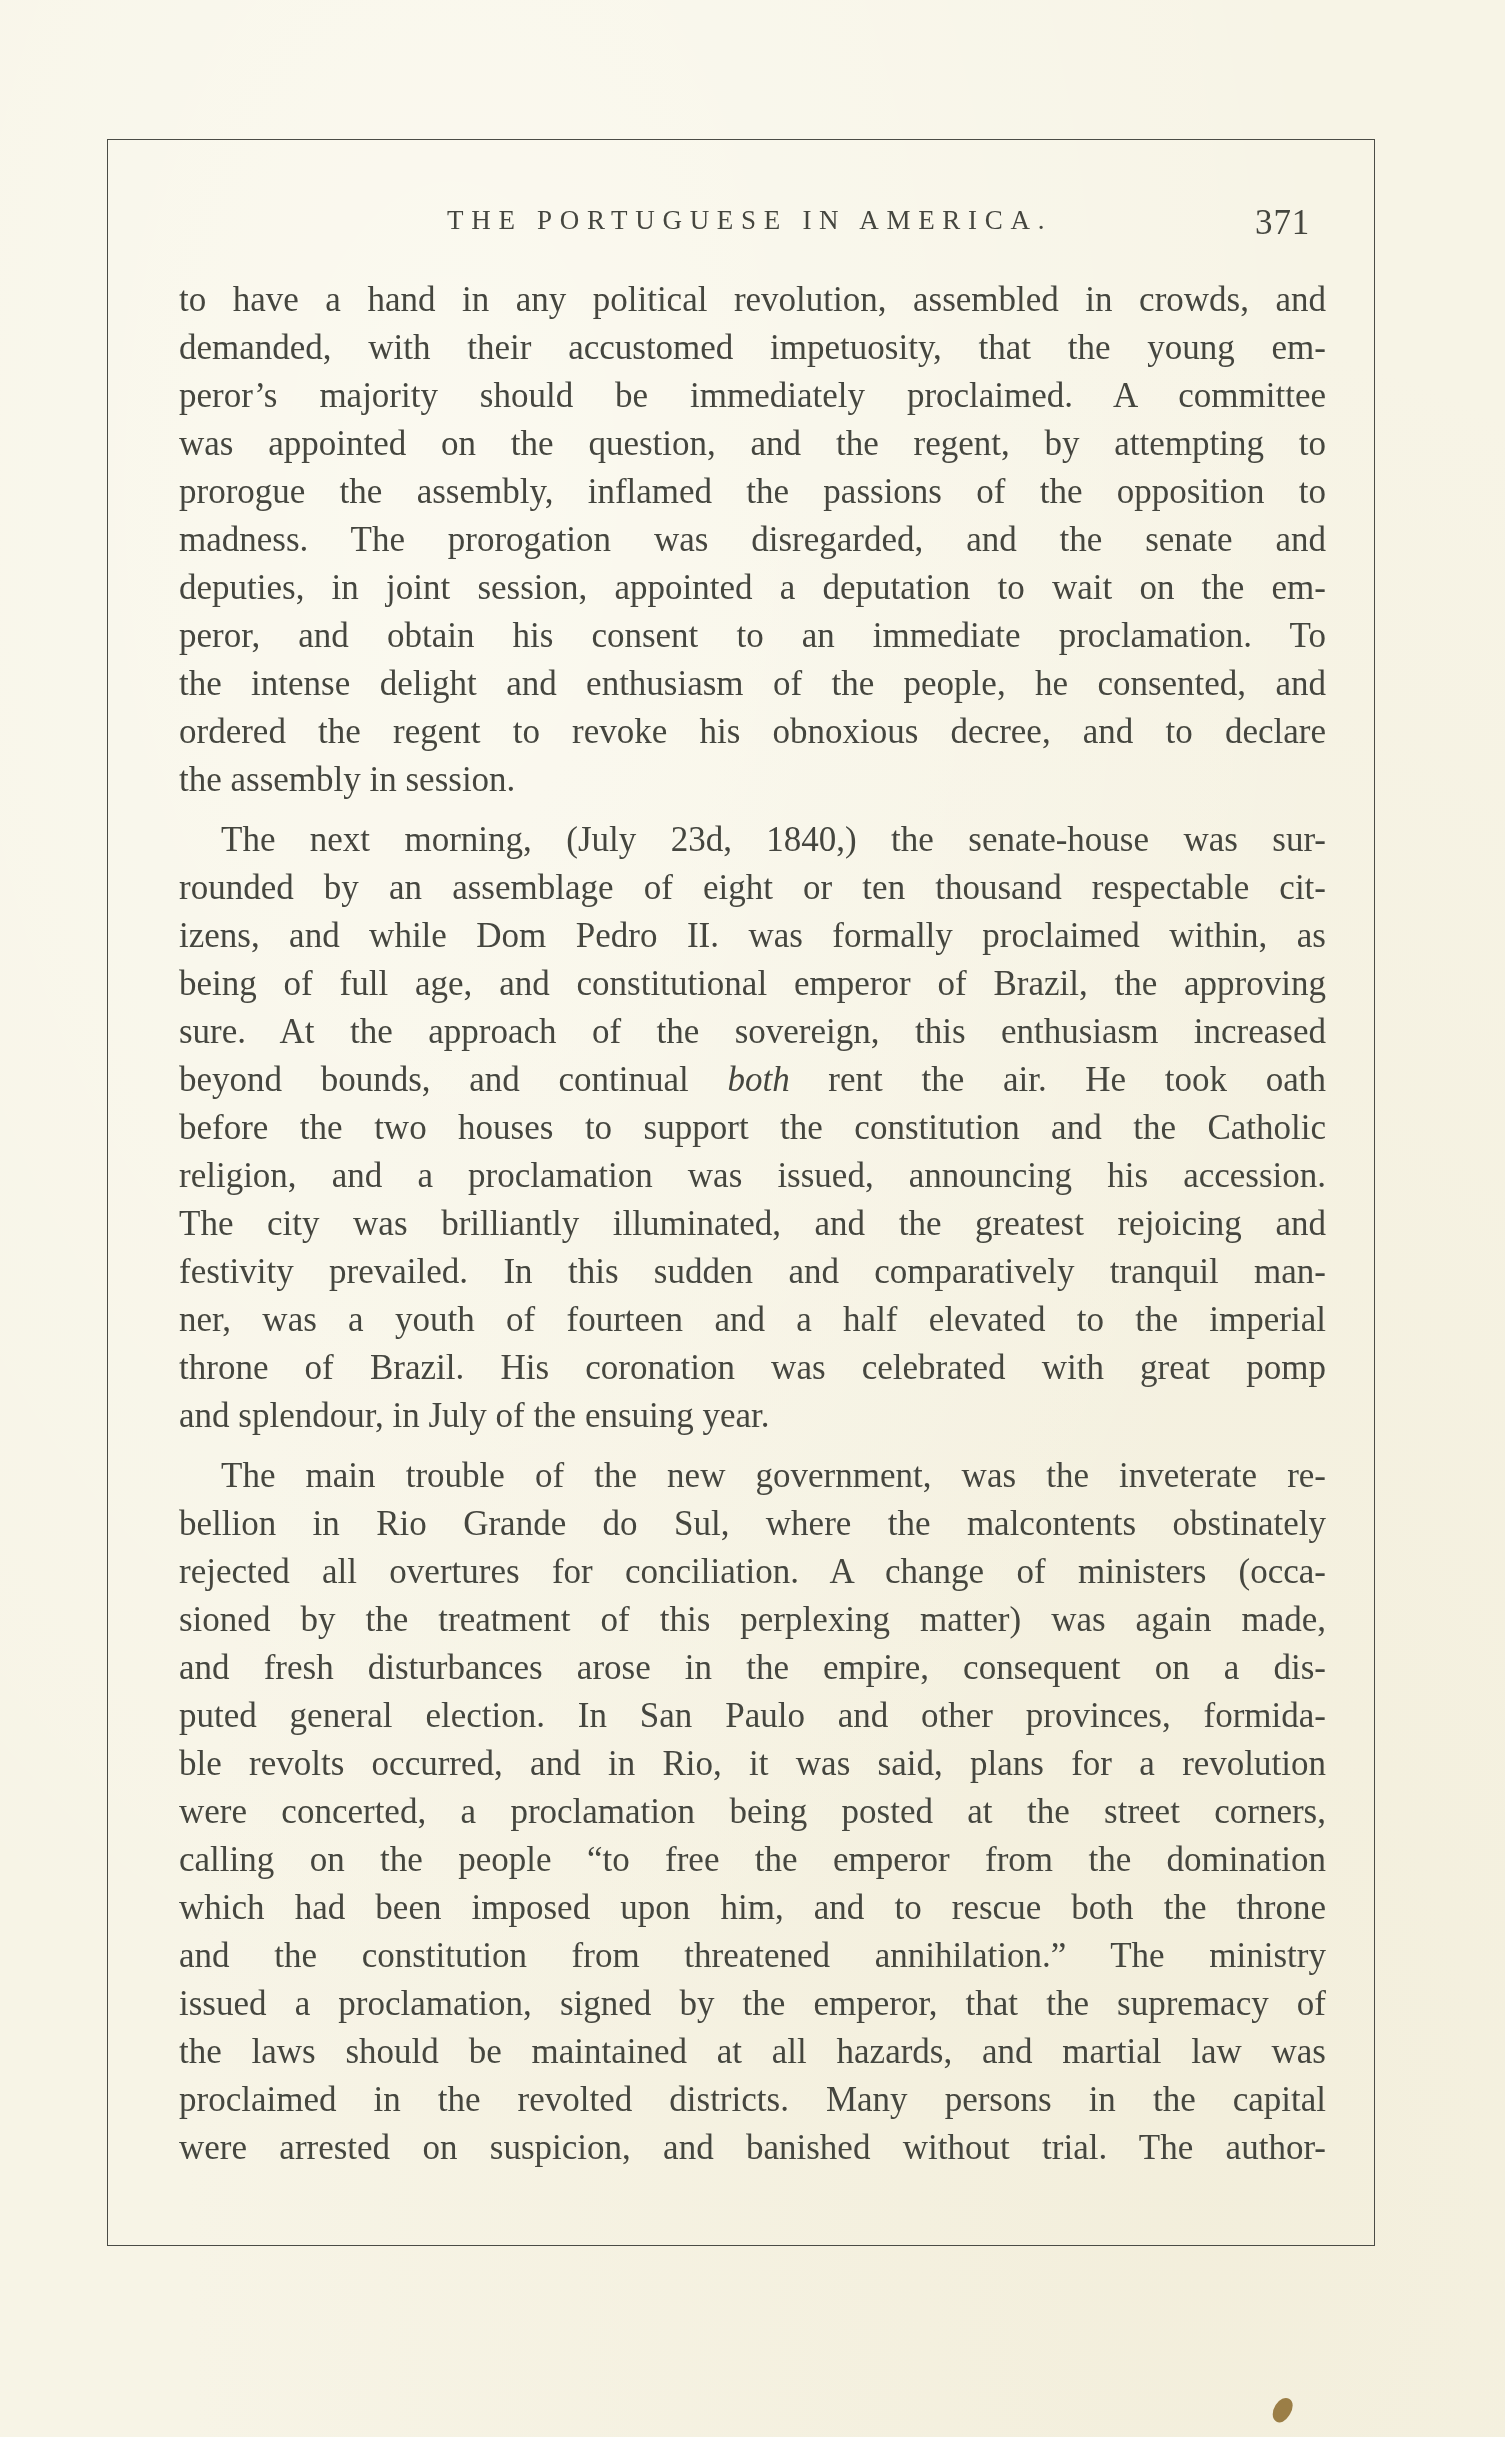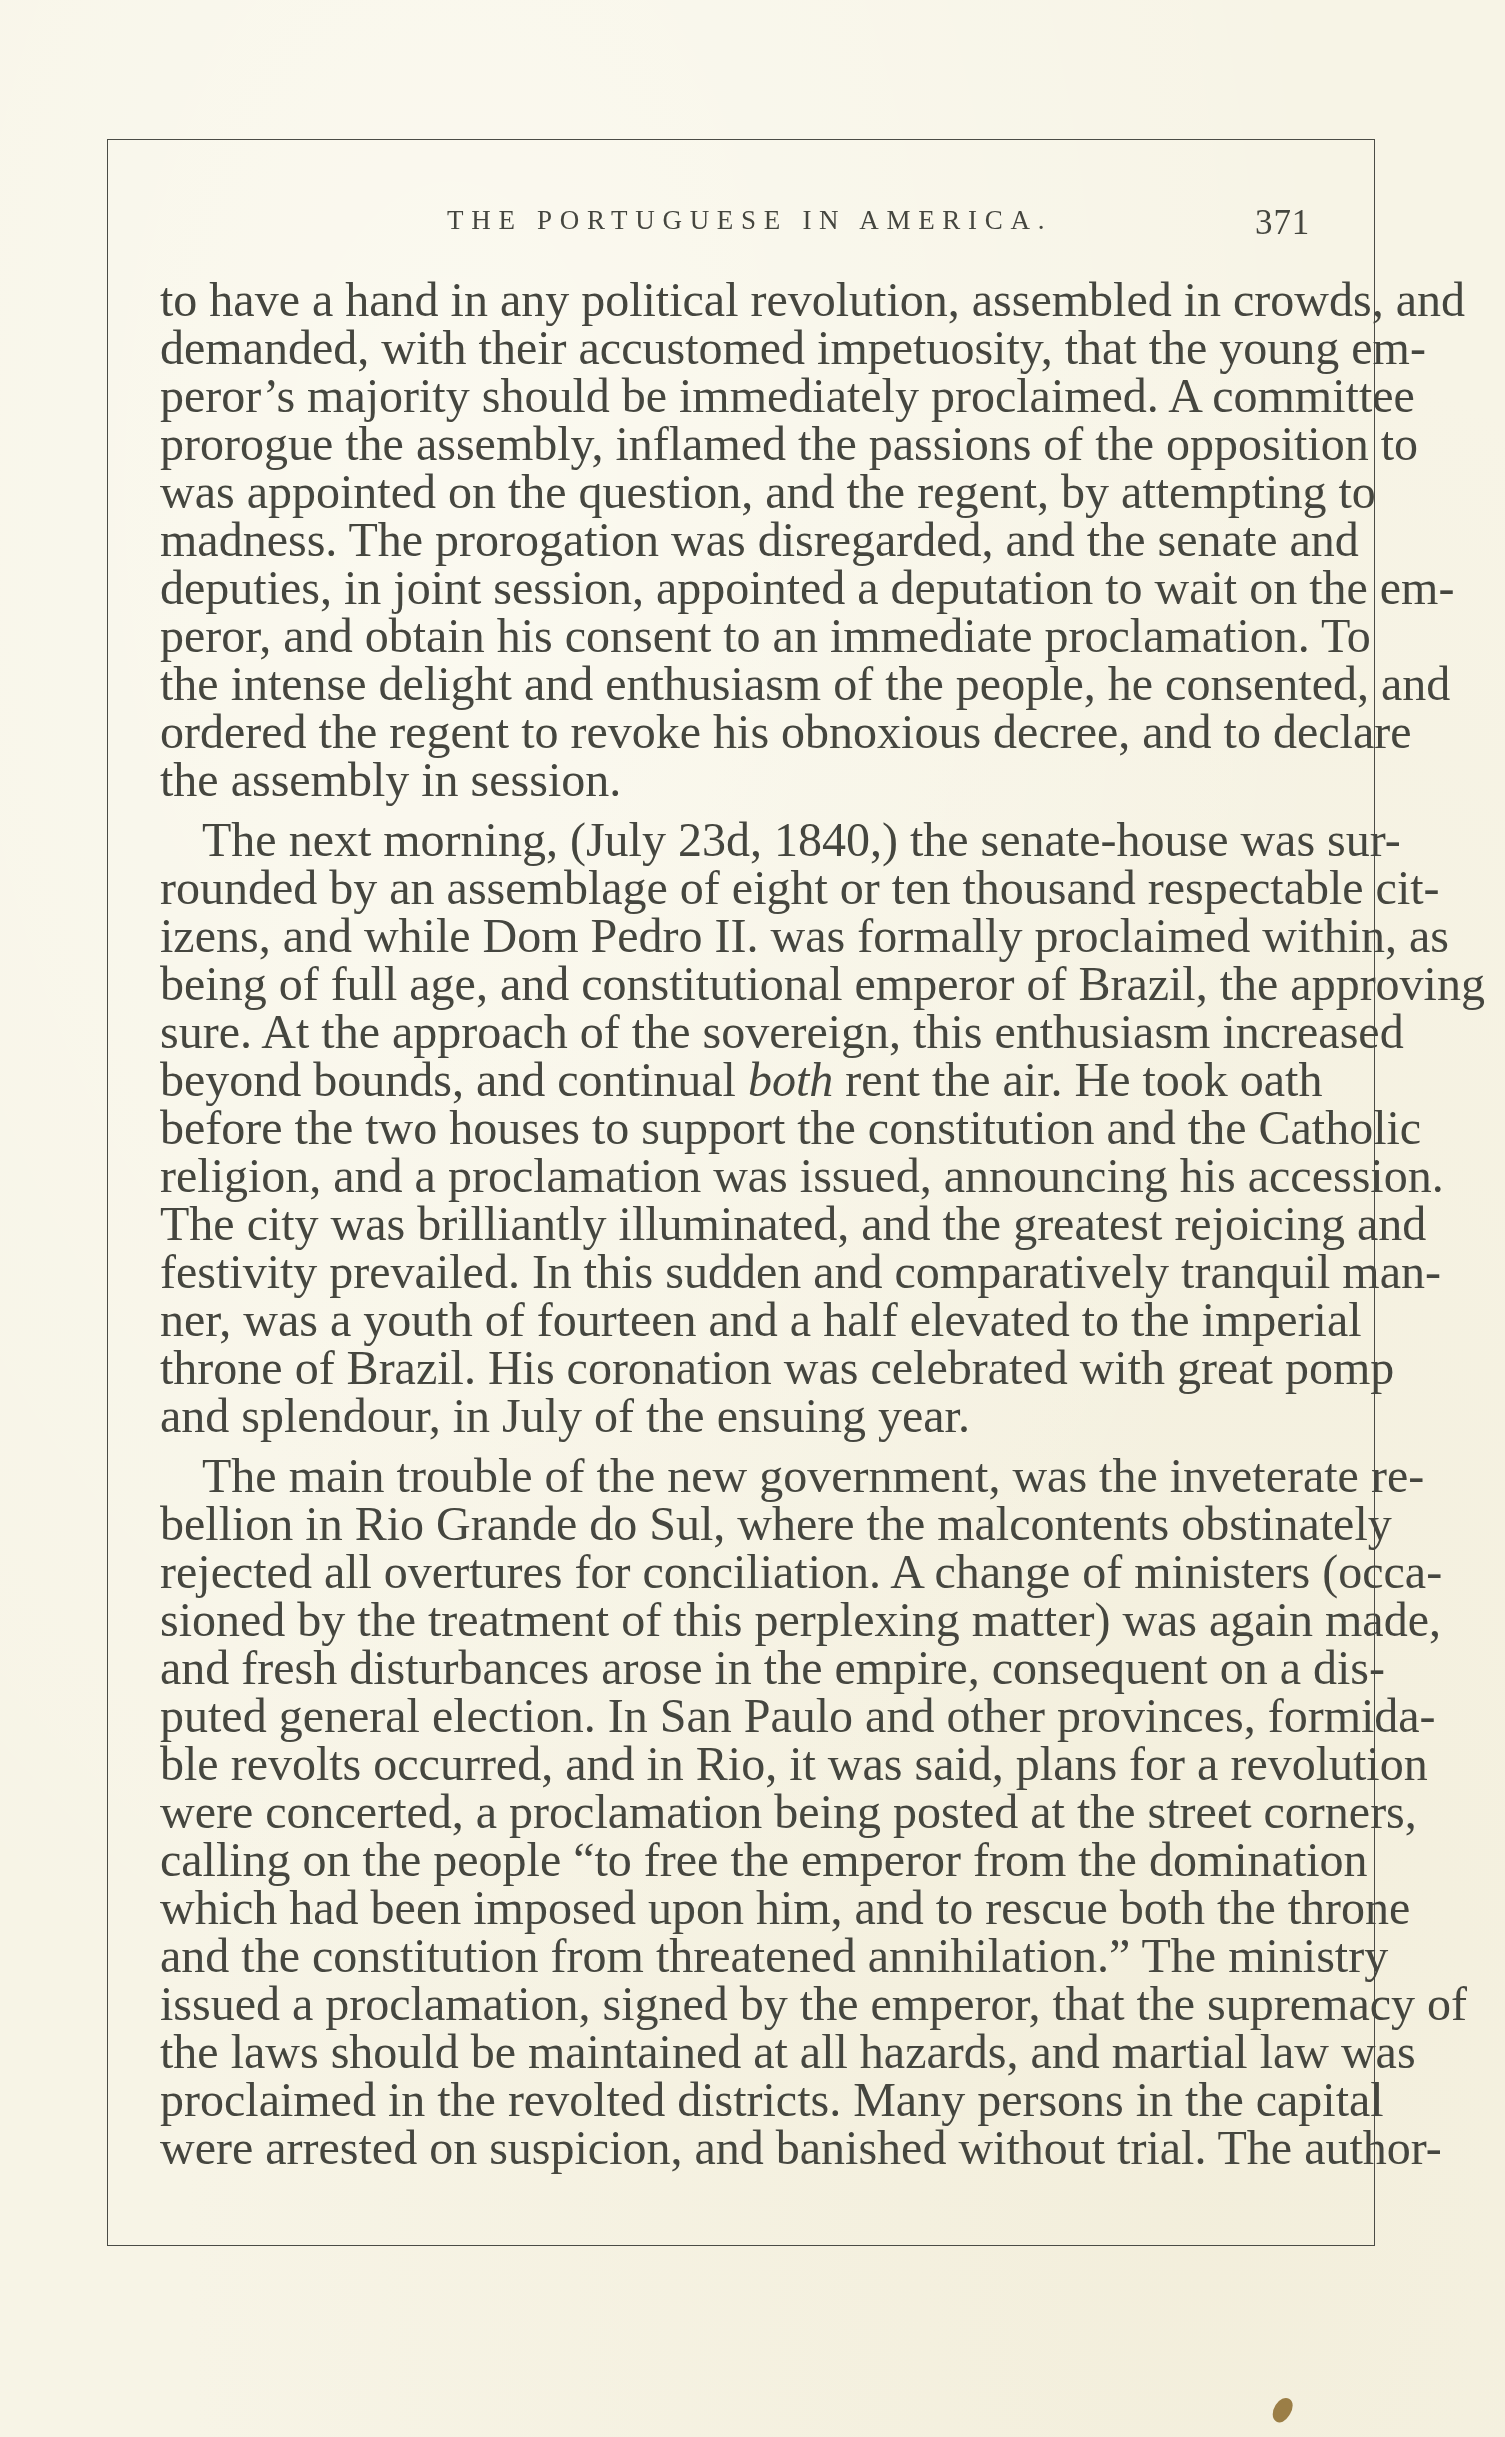--- a/index.html
+++ b/index.html
@@ -46,24 +46,24 @@
     .page-number {
       position: absolute;
       left: 1255px;
       top: 201px;
       font-size: 35px;
       line-height: 43px;
       letter-spacing: 0.9px;
     }
     .body-text {
       position: absolute;
-      left: 160px;
+      left: 179px;
       top: 276px;
       width: 1147px;
-      font-size: 48px;
+      font-size: 35px;
       line-height: 48px;
     }
     .line {
       display: block;
       height: 48px;
       white-space: nowrap;
       text-align: justify;
       text-align-last: justify;
     }
     .line.last {
@@ -95,22 +95,22 @@
 
 <div class="frame"></div>
 
 <div class="running-head">THE PORTUGUESE IN AMERICA.</div>
 <div class="page-number">371</div>
 
 <div class="body-text">
   <span class="line">to have a hand in any political revolution, assembled in crowds, and</span>
   <span class="line">demanded, with their accustomed impetuosity, that the young em-</span>
   <span class="line">peror’s majority should be immediately proclaimed.  A committee</span>
+  <span class="line">was appointed on the question, and the regent, by attempting to</span>
   <span class="line">prorogue the assembly, inflamed the passions of the opposition to</span>
-  <span class="line">was appointed on the question, and the regent, by attempting to</span>
   <span class="line">madness.  The prorogation was disregarded, and the senate and</span>
   <span class="line">deputies, in joint session, appointed a deputation to wait on the em-</span>
   <span class="line">peror, and obtain his consent to an immediate proclamation.  To</span>
   <span class="line">the intense delight and enthusiasm of the people, he consented, and</span>
   <span class="line">ordered the regent to revoke his obnoxious decree, and to declare</span>
   <span class="line last">the assembly in session.</span>
   <span class="line indent">The next morning, (July 23d, 1840,) the senate-house was sur-</span>
   <span class="line">rounded by an assemblage of eight or ten thousand respectable cit-</span>
   <span class="line">izens, and while Dom Pedro II. was formally proclaimed within, as</span>
   <span class="line">being of full age, and constitutional emperor of Brazil, the approving</span>

